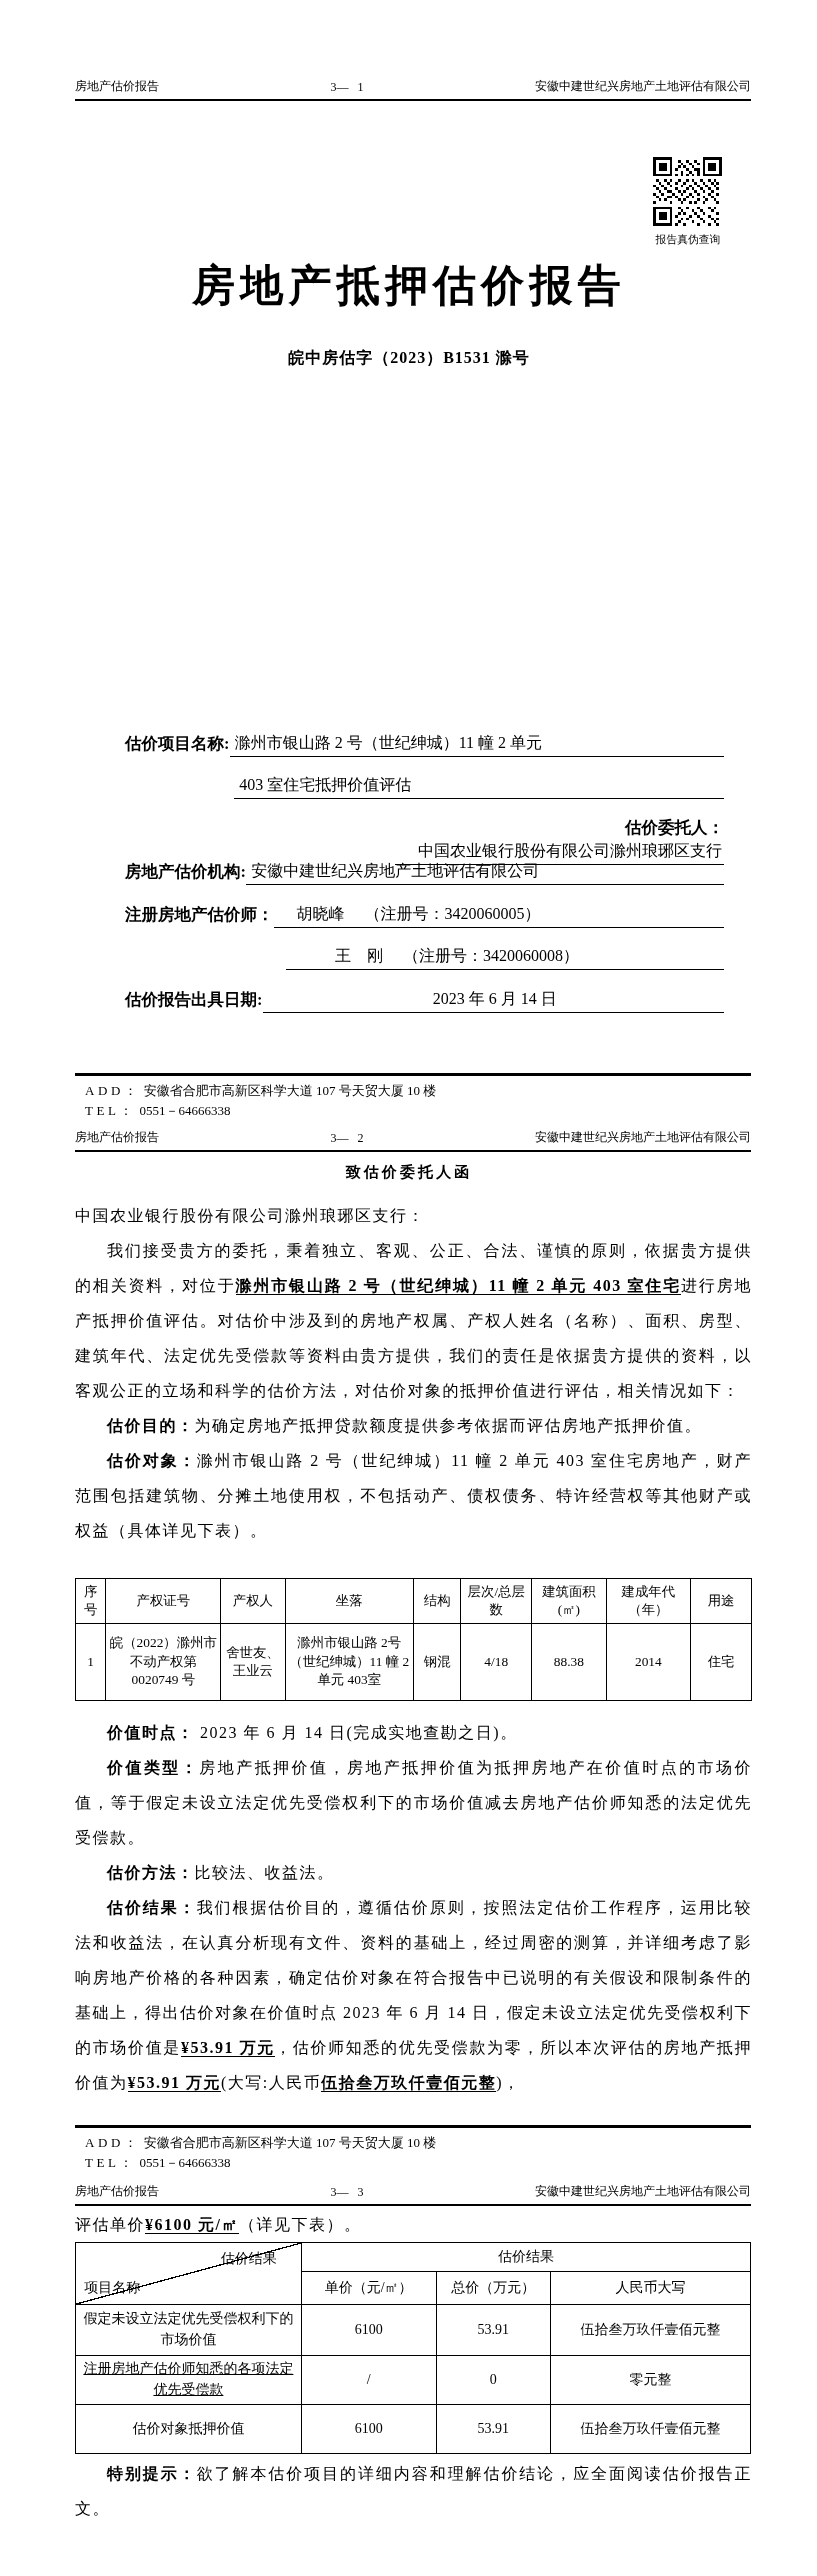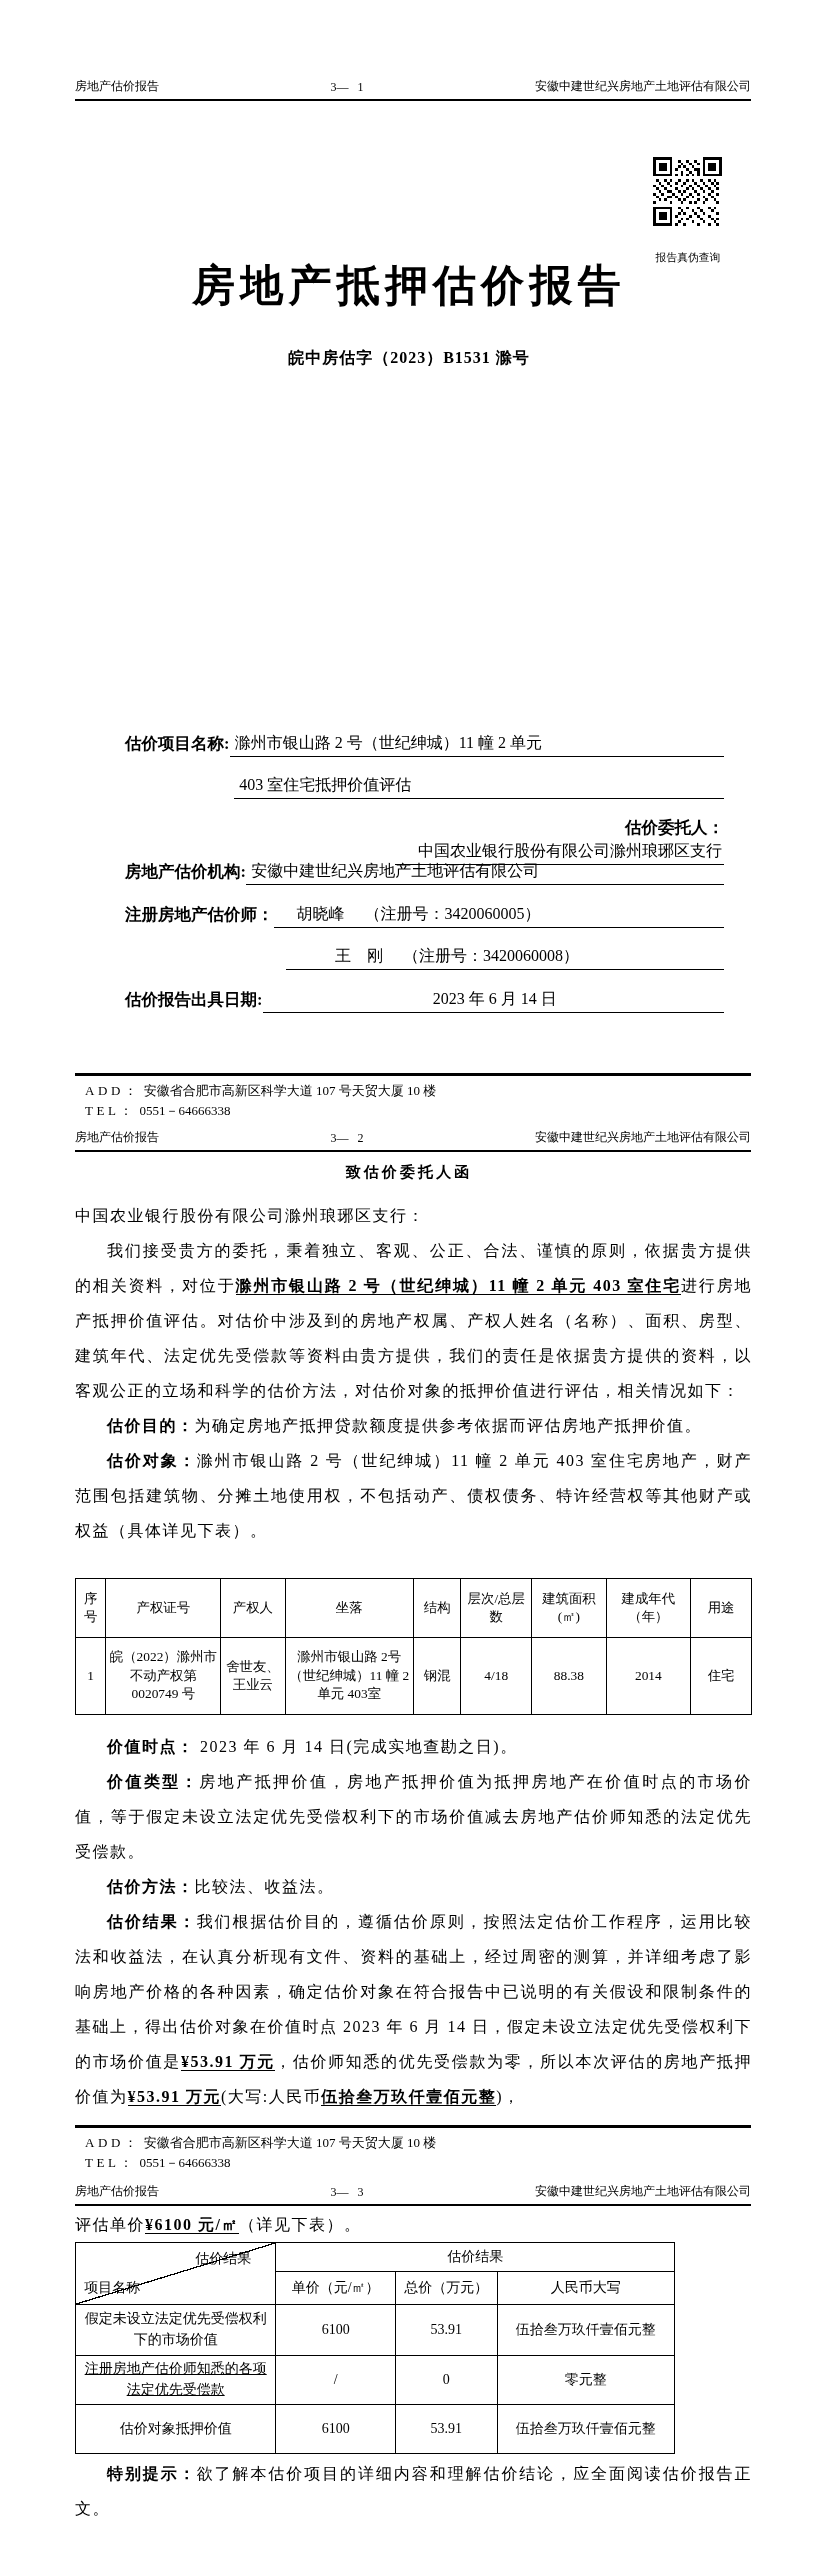--- a/index.html
+++ b/index.html
@@ -15,21 +15,21 @@
     white-space:pre;
   }
   
   .page-footer { position:absolute; left:75px; width:676px; }
   .footer-rule { height:2.6px; background:#000; margin-bottom:5.2px; }
   .footer-line { font-size:13px; line-height:20.6px; }
   .footer-label { letter-spacing:3.6px;margin-left:10px; }
   
   .qr-wrap { position:absolute; left:653px; top:157px; width:70px; }
   .qr-wrap svg { display:block; width:69px; height:69px; }
-  .qr-caption { margin-top:25px; text-align:center; font-size:10.8px; white-space:nowrap; }
+  .qr-caption { margin-top:7px; text-align:center; font-size:10.8px; white-space:nowrap; }
   .cover-title {
     position:absolute; left:0; top:257px; width:100%;
     text-align:center; font-size:43px; font-weight:bold; letter-spacing:5.2px;
   }
   .doc-number {
     position:absolute; left:0; top:348px; width:100%;
     text-align:center; font-size:16px; font-weight:bold; letter-spacing:1px;
   }
   .cover-field {
     position:absolute; left:125px; width:599px;
@@ -61,26 +61,26 @@
   
   table.ptable {
     width:100%; border-collapse:collapse; border:1.5px solid #000;
     margin:30px 0 14.4px 0; table-layout:fixed;
     font-size:13.4px; line-height:18.5px; letter-spacing:0;
   }
   table.ptable td, table.ptable th {
     border:1px solid #000; text-align:center; vertical-align:middle;
     padding:2.1px 3.1px; font-weight:normal; text-indent:0;
   }
-  table.ptable tr.hrow { height:59px; }
+  table.ptable tr.hrow { height:45px; }
   table.ptable tr.drow { height:77px; }
   
   .unit-line { position:absolute; left:75px; top:2215px; font-size:16px; letter-spacing:1.5px; }
   .rtable {
-    position:absolute; left:75px; top:2242px; width:600px; height:212px;
+    position:absolute; left:75px; top:2242px; width:676px; height:212px;
     display:grid; grid-template-columns:33.5% 20% 17% 29.5%;
     grid-template-rows:29px 33px 51px 49px 49px;
     border:1.5px solid #000; box-sizing:border-box; font-size:14px; line-height:20.6px;
   }
   .rcell {
     border-right:1px solid #000; border-bottom:1px solid #000;
     display:flex; align-items:center; justify-content:center;
     text-align:center; padding:1px 5.2px; box-sizing:border-box;
   }
   .rcell.last-col { border-right:none; }

